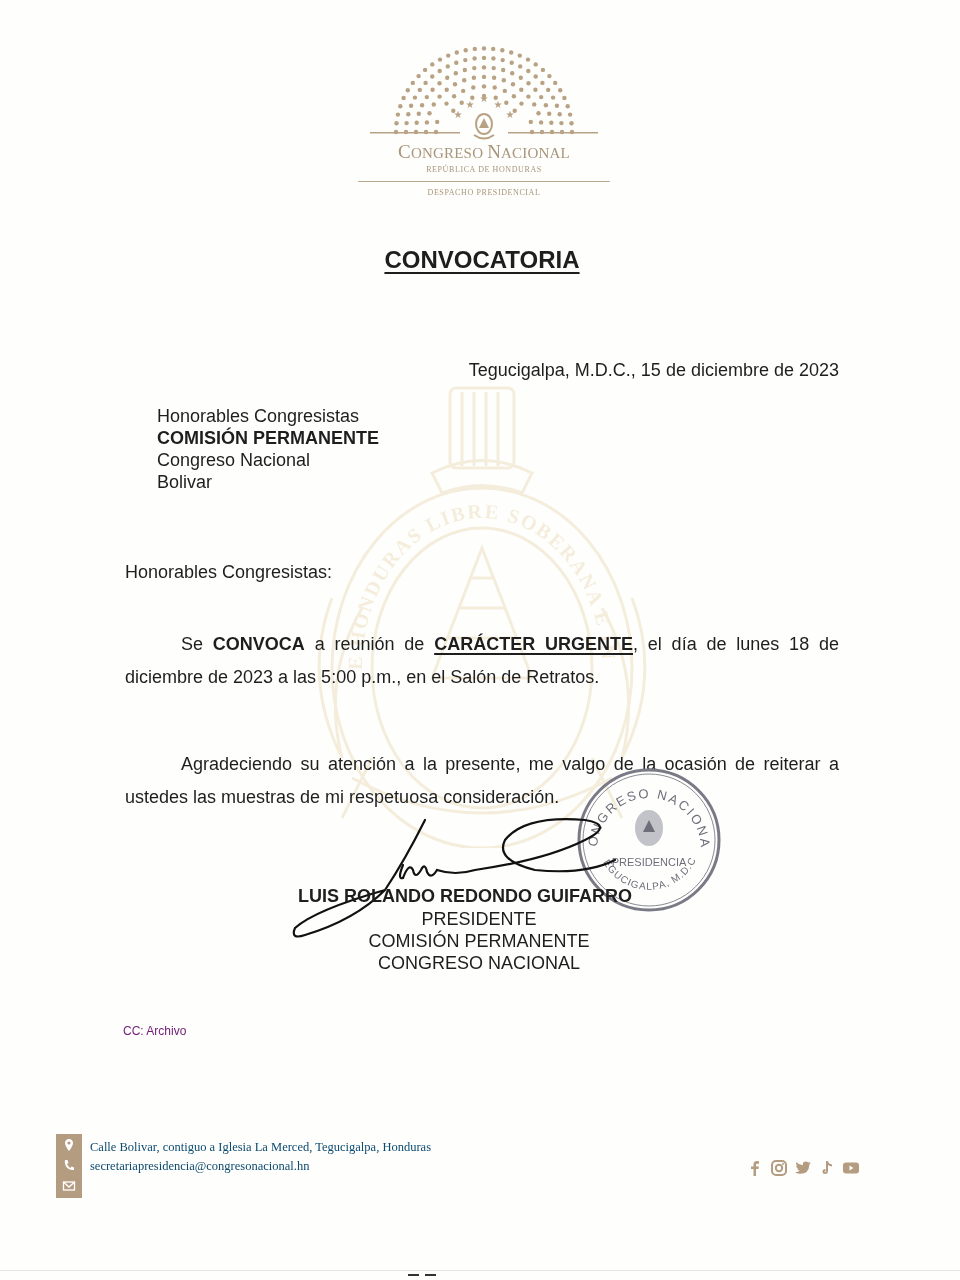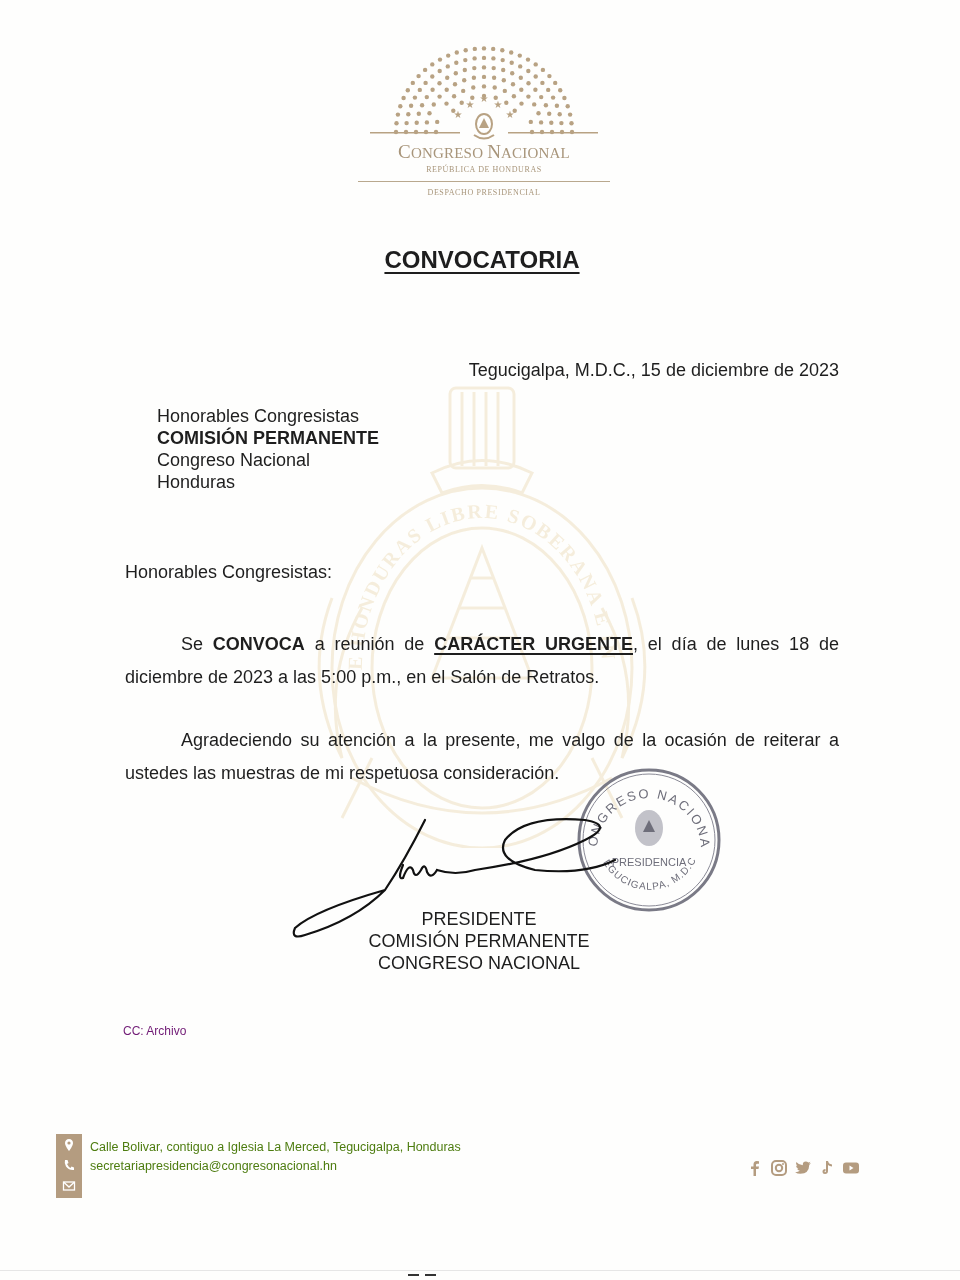--- a/index.html
+++ b/index.html
@@ -31,35 +31,35 @@
   .date { position: absolute; right: 121px; top: 360px; font-size: 18px; }
 
   .addressee { position: absolute; left: 125px; top: 405px; font-size: 18px; line-height: 22px; margin-left: 32px; }
   .addressee .bold { font-weight: bold; }
 
   .salutation { position: absolute; left: 125px; top: 562px; font-size: 18px; }
 
   .para { position: absolute; left: 125px; width: 714px; font-size: 18px; line-height: 33px; text-align: justify; margin-top: 24px; }
   .para .indent { display: inline-block; width: 56px; }
   .p1 { top: 604px; }
-  .p2 { top: 700px; }
+  .p2 { top: 724px; }
   .para b { font-weight: bold; }
   .para u b, .para b.u { text-decoration: underline; text-decoration-thickness: 2px; text-underline-offset: 3px; }
   .signer-name { position: absolute; left: 298px; top: 886px; font-size: 18px; font-weight: bold; }
   .signer-lines { position: absolute; left: 300px; top: 908px; width: 358px; text-align: center; font-size: 18px; line-height: 22px; }
 
   .signature { position: absolute; left: 285px; top: 800px; width: 350px; height: 145px; }
   .stamp { position: absolute; left: 575px; top: 766px; width: 148px; height: 148px; }
 
   .cc { position: absolute; left: 123px; top: 1024px; font-size: 12px; color: #701a75; }
 
   
   .footer-bar { position: absolute; left: 56px; top: 1134px; width: 26px; height: 64px; background: #b49c80; }
   .footer-bar .ic { position: absolute; left: 6px; width: 14px; height: 14px; }
-  .footer-text { position: absolute; left: 90px; top: 1138px; font-size: 12.5px; line-height: 19px; color: #4d7c0f; }
+  .footer-text { position: absolute; left: 90px; top: 1138px; font-size: 12.5px; line-height: 19px; color: #0c4a6e; font-family: Liberation Serif, serif; }
   .socials { position: absolute; left: 746px; top: 1157px; height: 22px; display: flex; gap: 6px; align-items: center; }
   .socials .sicon { width: 18px; height: 18px; display: block; }
 
   .bottom-marks { position: absolute; left: 408px; top: 1262px; width: 34px; height: 3px; }
   .bottom-marks span { display: inline-block; width: 11px; height: 2px; background: #333; margin-right: 6px; }
   .bottom-line { position: absolute; left: 0; top: 1270px; width: 960px; height: 1px; background: #e6e6e6; }
 </style>
 </head>
 <body>
 
@@ -249,21 +249,21 @@
   </svg>
 
   <div class="title">CONVOCATORIA</div>
 
   <div class="date">Tegucigalpa, M.D.C., 15 de diciembre de 2023</div>
 
   <div class="addressee">
     <div>Honorables Congresistas</div>
     <div class="bold">COMISIÓN PERMANENTE</div>
     <div>Congreso Nacional</div>
-    <div>Honduras</div>
+    <div>Bolivar</div>
   </div>
 
   <div class="salutation">Honorables Congresistas:</div>
 
   <div class="para p1"><span class="indent"></span><span>Se </span><b>CONVOCA</b><span> a reunión de </span><b class="u">CARÁCTER URGENTE</b><span>, el día de lunes 18 de diciembre de 2023 a las 5:00 p.m., en el Salón de Retratos.</span></div>
 
   <div class="para p2"><span class="indent"></span><span>Agradeciendo su atención a la presente, me valgo de la ocasión de reiterar a ustedes las muestras de mi respetuosa consideración.</span></div>
 
   <svg class="stamp" viewBox="0 0 148 148">
     <circle cx="74" cy="74" r="70" fill="none" stroke="#7a7a86" stroke-width="3"></circle>
@@ -284,20 +284,21 @@
   </svg>
 
   <svg class="signature" viewBox="0 0 350 145">
     <g fill="none" stroke="#111" stroke-width="2.2" stroke-linecap="round">
       <path d="M140 20 Q120 60 100 90 Q70 120 20 135 Q5 140 10 128 Q30 110 100 90"></path>
       <path d="M118 65 Q112 80 118 78 Q124 62 128 70 Q130 80 136 70 Q140 62 142 72 Q146 80 152 70"></path>
       <path d="M152 70 Q170 76 190 70 Q260 60 300 40 Q330 25 300 20 Q240 15 220 40 Q210 60 250 70 Q300 75 330 60"></path>
     </g>
   </svg>
 
+  <div class="signer-name">LUIS ROLANDO REDONDO GUIFARRO</div>
   <div class="signer-lines">
     <div>PRESIDENTE</div>
     <div>COMISIÓN PERMANENTE</div>
     <div>CONGRESO NACIONAL</div>
   </div>
 
   <div class="cc">CC: Archivo</div>
 
   <div class="footer-bar">
     <svg class="ic" style="top:4px" viewBox="0 0 14 14">

